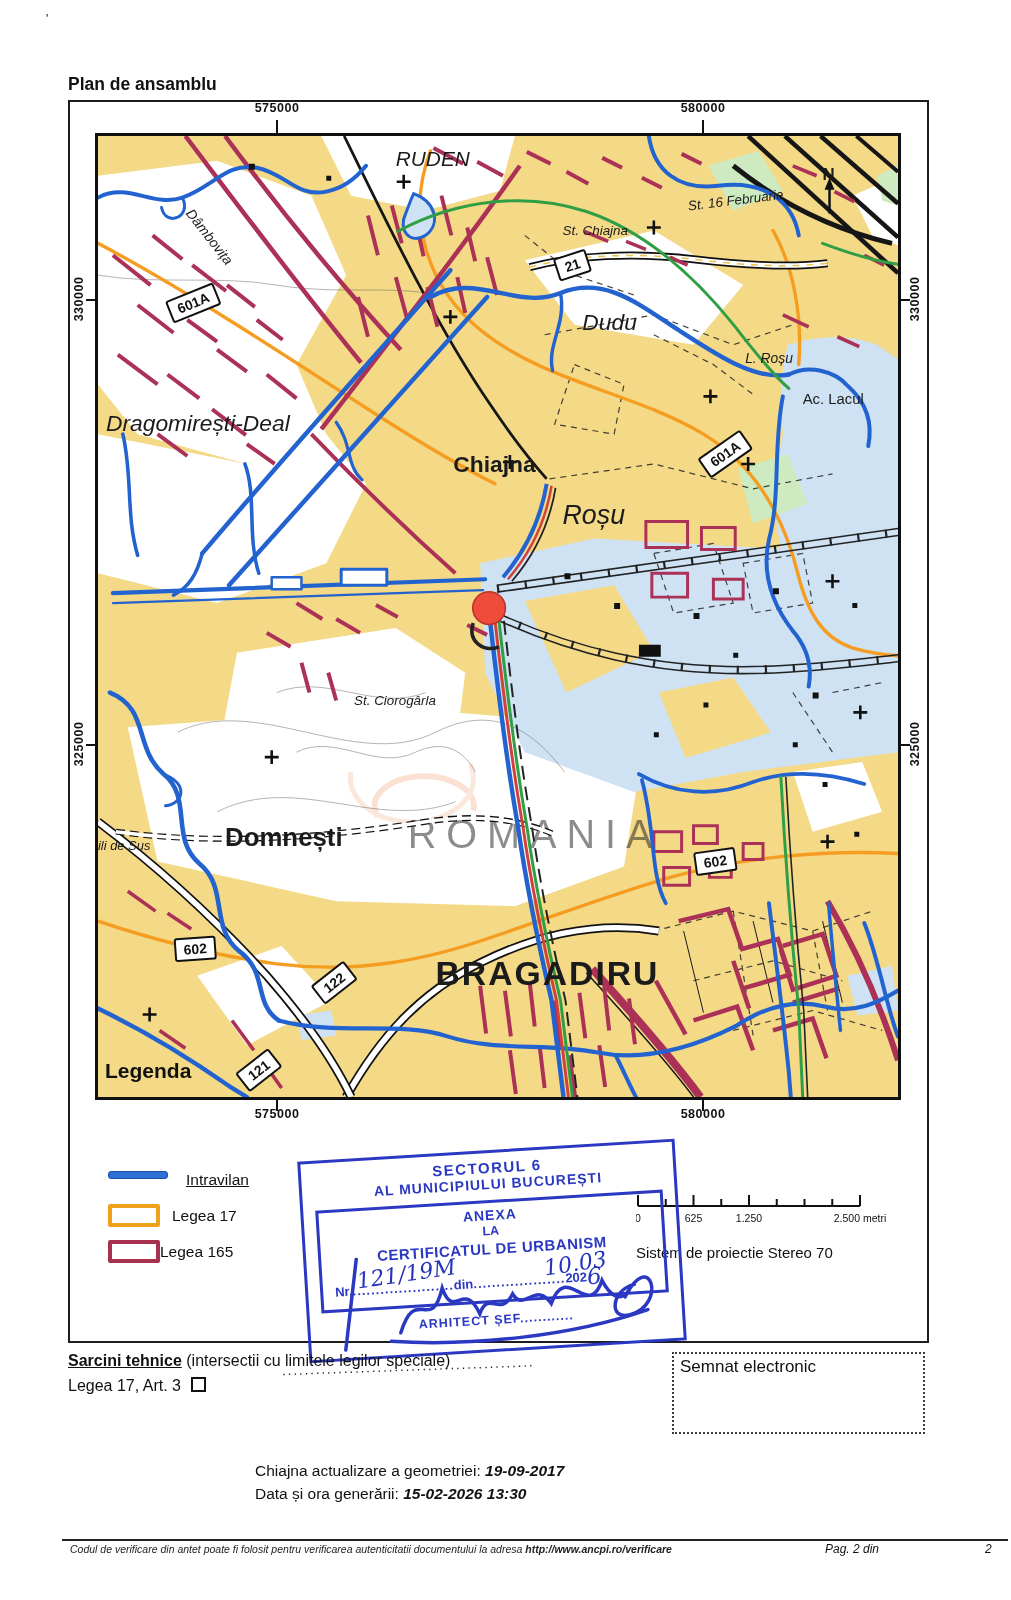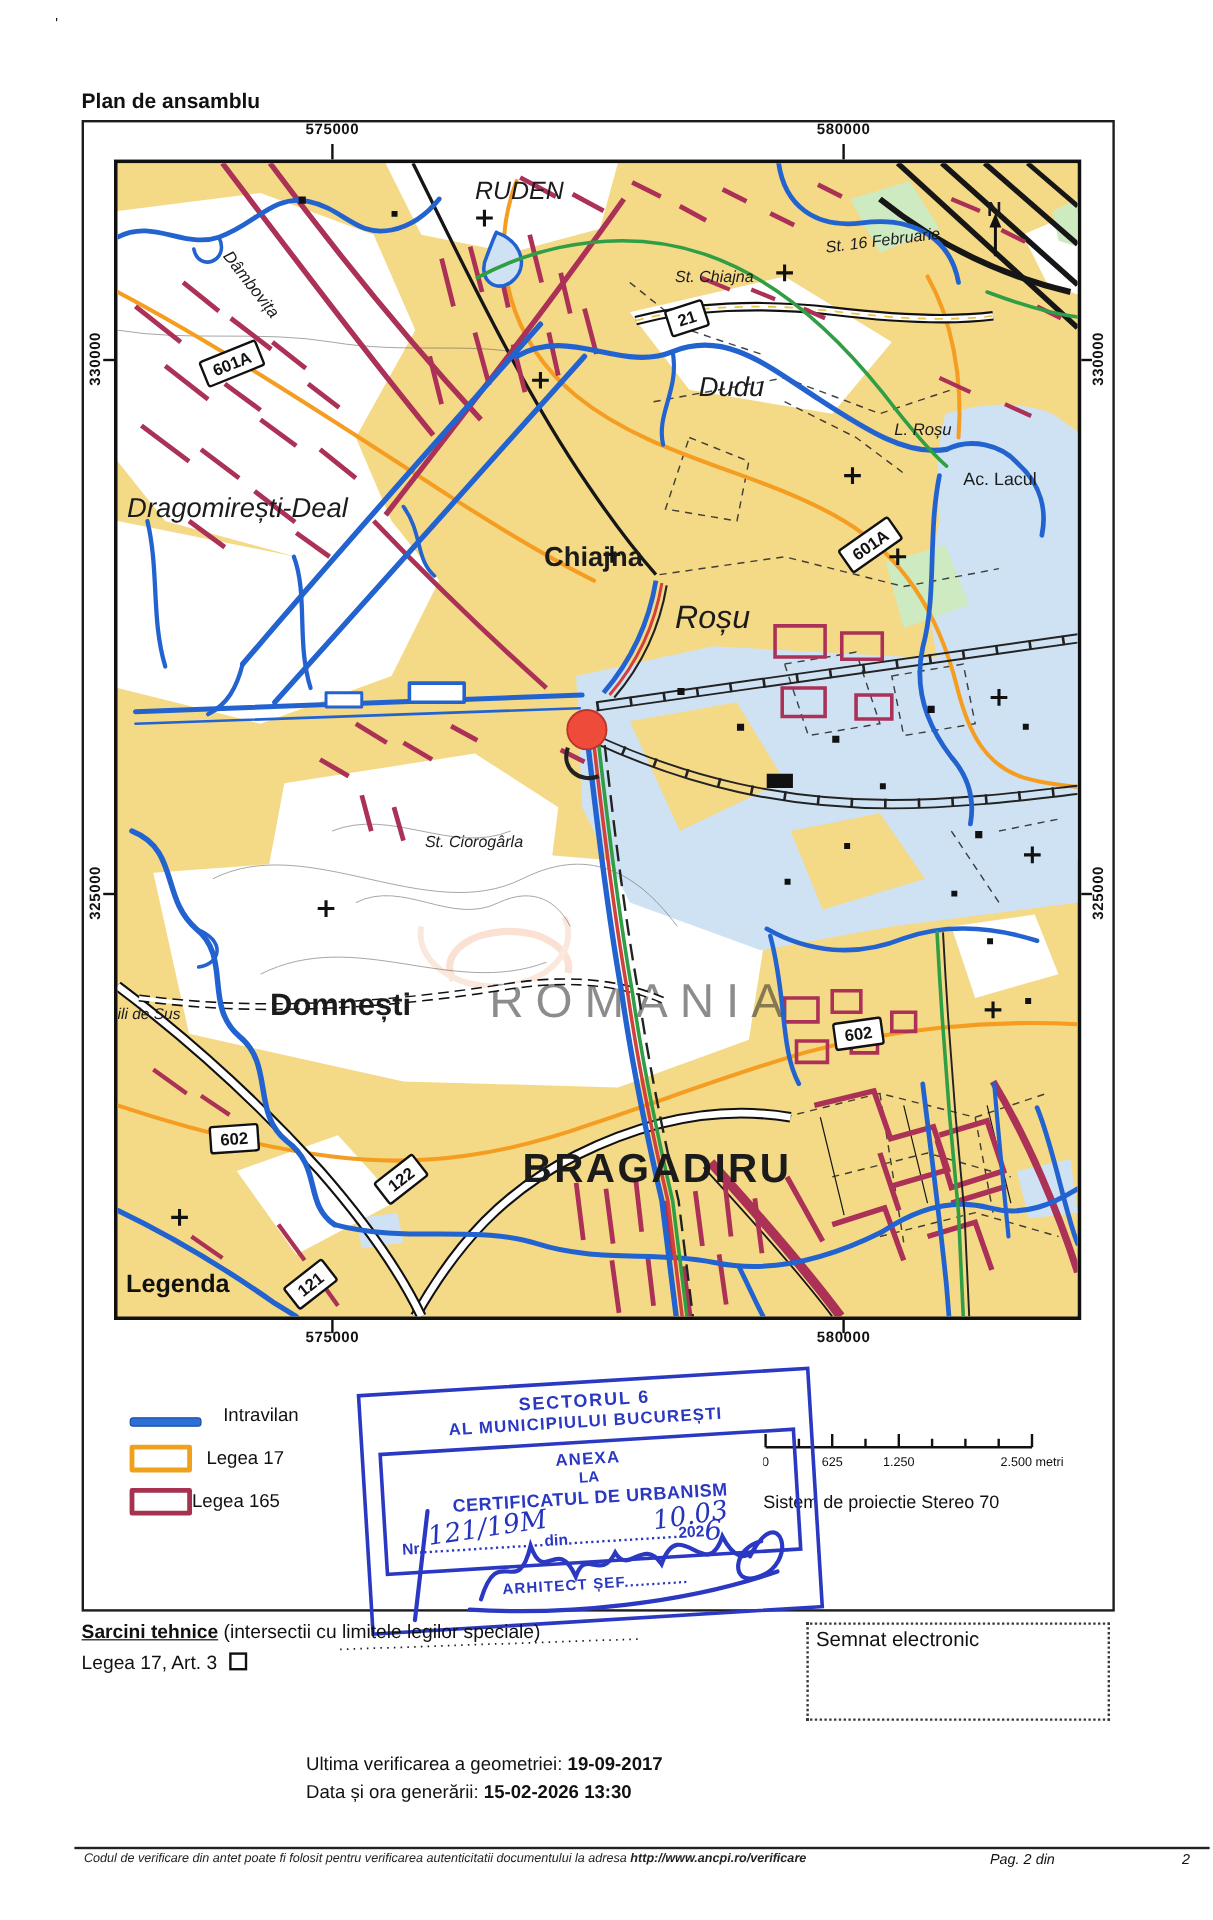--- a/index.html
+++ b/index.html
@@ -31,21 +31,21 @@
         font-family:"DejaVu Serif", serif;color:#2533bb;transform:rotate(-5deg);}
   .handyear{display:inline-block;font-size:23px;font-style:italic;font-family:"DejaVu Serif",serif;
         font-weight:normal;position:relative;top:3px;}
   .arh{font-size:12.5px;letter-spacing:1px;margin-top:10px;}
   .blackdots{font-size:13px;letter-spacing:2px;color:#1a1a1a;transform:rotate(-2deg);}
   .tasks1{font-size:16px;}
   .tasks1 b{font-weight:bold;text-decoration:underline;}
   .checkbox{display:inline-block;width:11px;height:11px;border:2px solid #111;margin-left:10px;position:relative;top:1px;}
   .signedbox{border:2px dotted #3a3a3a;font-size:17px;padding:3px 6px;box-sizing:border-box;}
   .genline{font-size:15.5px;}
-  .genline b{font-weight:bold;}
+  .genline b{font-weight:bold;font-style:italic;}
   .footer-note{font-size:10.5px;font-style:italic;color:#222;}
   .footer-note b{font-weight:bold;}
   .pag{font-size:12px;font-style:italic;}
   .signbox{fill:#fff;stroke:#111;stroke-width:2px;}
   .signtext{font-size:14px;font-weight:bold;text-anchor:middle;fill:#111;
             font-family:"Liberation Sans",sans-serif;}
   .mlab{fill:#1b1b1b;font-family:"Liberation Sans",sans-serif;}
   .it{font-style:italic;}
   .scaletext{font-size:10.5px;fill:#111;font-family:"Liberation Sans",sans-serif;}
 </style>
@@ -295,21 +295,21 @@
     <text class="mlab it" x="468" y="390" font-size="27" fill="#2b2b2b">Roșu</text>
     <text class="mlab it" x="258" y="573" font-size="13.5">St. Ciorogârla</text>
     <text class="mlab" x="128" y="714" font-size="26" font-weight="bold">Domnești</text>
     <text class="mlab it" x="0" y="718" font-size="13">ili de Sus</text>
     <text class="mlab" x="340" y="854" font-size="34" font-weight="bold" letter-spacing="2">BRAGADIRU</text>
   </g>
 </svg>
 </div>
 
 <div class="abs legend-title" style="left:105px;top:1059px;">Legenda</div>
-<div class="abs" style="left:108px;top:1171px;display:flex;align-items:flex-end;">
+<div class="abs" style="left:108px;top:1171px;display:flex;align-items:flex-start;text-decoration:underline;">
   <span class="sw-line"></span>
   <span class="legend-label" style="margin-left:18px;">Intravilan</span>
 </div>
 <div class="abs" style="left:108px;top:1204px;display:flex;align-items:center;">
   <span class="sw-rect sw-l17"></span>
   <span class="legend-label" style="margin-left:12px;">Legea 17</span>
 </div>
 <div class="abs" style="left:108px;top:1240px;display:flex;align-items:center;">
   <span class="sw-rect sw-l165"></span>
   <span class="legend-label" style="">Legea 165</span>
@@ -364,19 +364,19 @@
 
 <div class="abs blackdots" style="left:282px;top:1358px;width:300px;">.............................................</div>
 
 <div class="abs tasks1" style="left:68px;top:1352px;"><b>Sarcini tehnice</b><span> (intersectii cu limitele legilor speciale)</span></div>
 <div class="abs tasks1" style="left:68px;top:1376px;"><span>Legea 17, Art. 3</span><span class="checkbox"></span></div>
 
 <div class="abs signedbox" style="left:672px;top:1352px;width:253px;height:82px;">
   <span>Semnat electronic</span>
 </div>
 
-<div class="abs genline" style="left:255px;top:1462px;"><span>Ultima verificarea a geometriei: </span><b>19-09-2017</b></div>
+<div class="abs genline" style="left:255px;top:1462px;"><span>Chiajna actualizare a geometriei: </span><b>19-09-2017</b></div>
 <div class="abs genline" style="left:255px;top:1485px;"><span>Data și ora generării: </span><b>15-02-2026 13:30</b></div>
 
 <div class="abs" style="left:62px;top:1539px;width:946px;border-top:2px solid #222;"></div>
 <div class="abs footer-note" style="left:70px;top:1543px;"><span>Codul de verificare din antet poate fi folosit pentru verificarea autenticitatii documentului la adresa </span><b>http://www.ancpi.ro/verificare</b></div>
 <div class="abs pag" style="left:825px;top:1542px;">Pag. 2 din</div>
 <div class="abs pag" style="left:985px;top:1542px;">2</div>
 
 </body></html>

